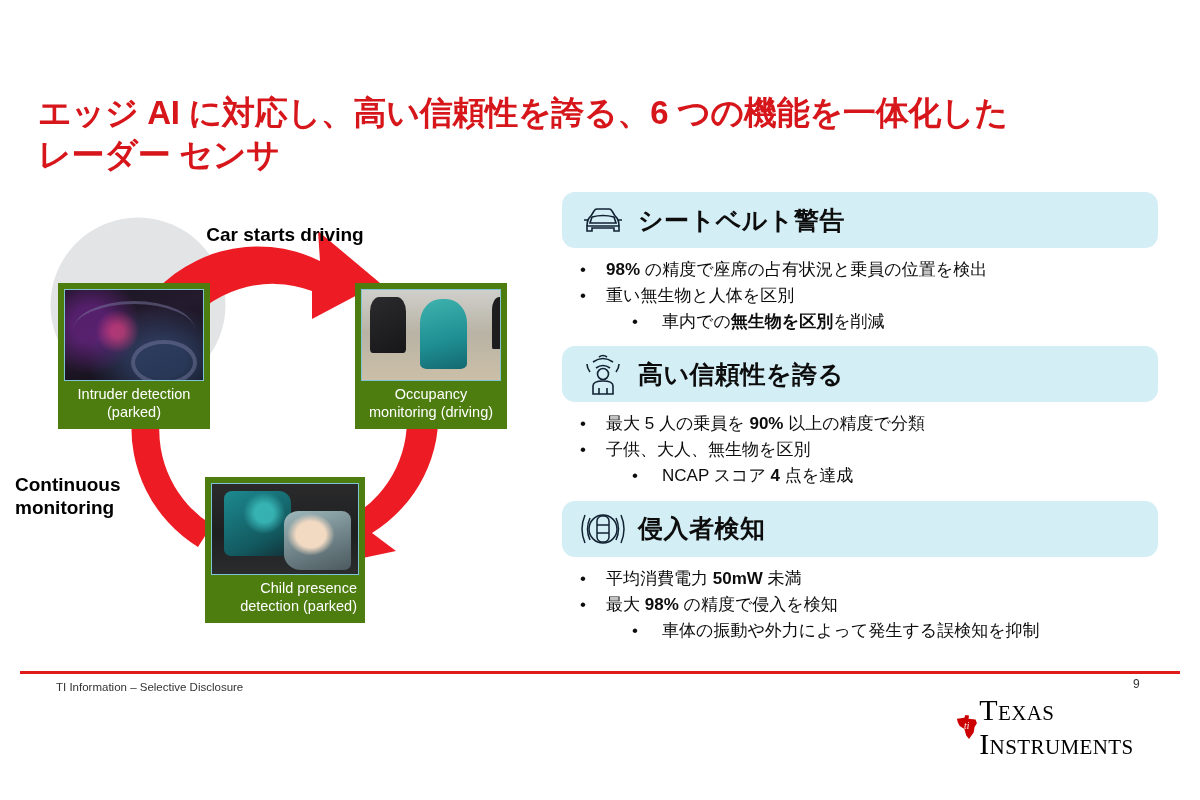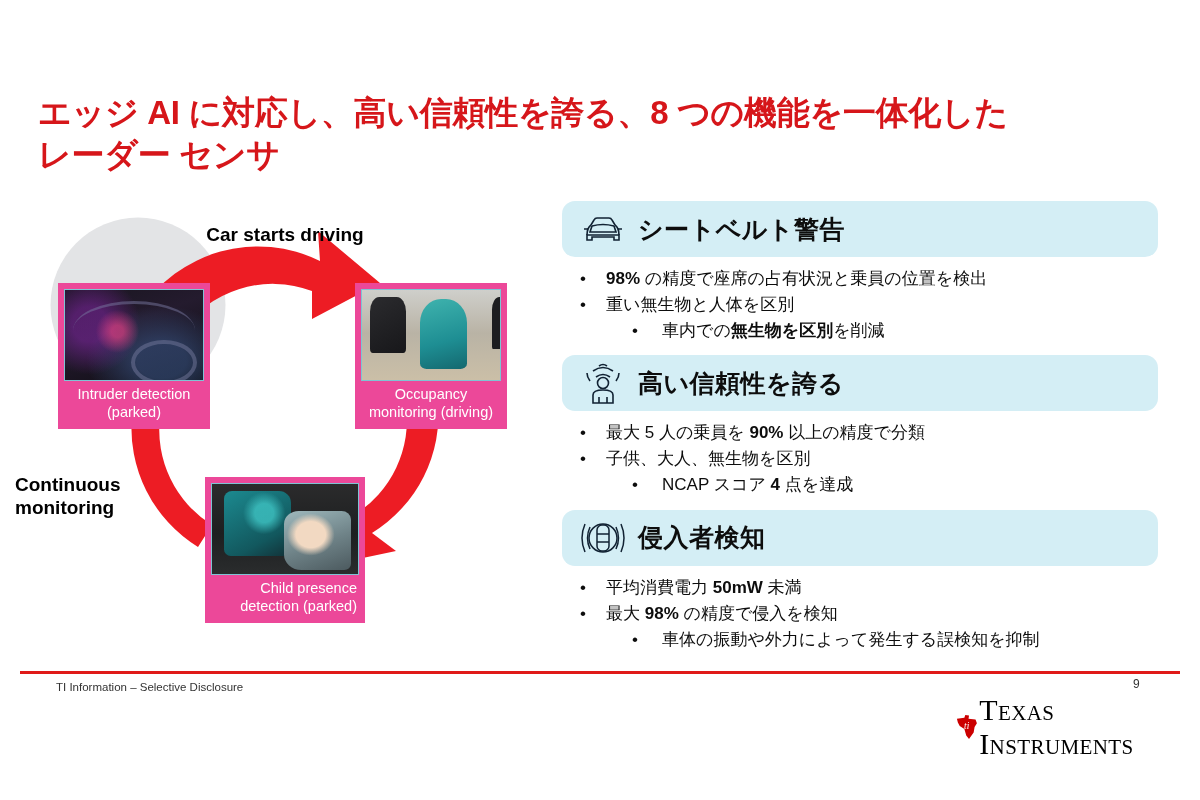--- a/index.html
+++ b/index.html
@@ -21,21 +21,21 @@
   .cycle{position:absolute;left:20px;top:215px;width:530px;height:440px;}
   .cycle-circle{
     position:absolute;left:205px;top:305px;width:175px;height:175px;
     transform:translate(-50%,-50%) translate(0,0);
     background:#e3e4e6;border-radius:50%;
     left:118px;top:90px;
   }
   .arrows{position:absolute;left:0;top:0;width:530px;height:440px;}
 
   .photo-card{
-    position:absolute;background:#ec4899;padding:6px 6px 4px 6px;
+    position:absolute;background:#4d7c0f;padding:6px 6px 4px 6px;
     box-sizing:border-box;text-align:center;
   }
   .photo-card .thumb{
     width:100%;height:92px;display:block;background:#111;
     border:1px solid #7fc3d4;box-sizing:border-box;position:relative;overflow:hidden;
   }
   .photo-card .cap{
     color:#ffffff;font-size:14.5px;line-height:1.22;padding:5px 2px 4px 2px;
     font-family:"Liberation Sans",sans-serif;
   }
@@ -94,21 +94,21 @@
 
   .cyc-label{
     position:absolute;color:#000;font-weight:bold;font-size:19px;line-height:1.22;
     text-align:center;
   }
   #lbl-start{left:165px;top:8px;width:200px;}
   #lbl-stop{left:430px;top:258px;width:120px;text-align:left;}
   #lbl-cont{left:-5px;top:258px;width:140px;text-align:left;}
 
   
-  .features{position:absolute;left:562px;top:201px;width:596px;}
+  .features{position:absolute;left:562px;top:192px;width:596px;}
   .feature{margin-bottom:8px;}
   .f-head{
     background:#d4eef5;border-radius:13px;height:56px;display:flex;align-items:center;
     padding-left:18px;box-sizing:border-box;
   }
   .f-ico{width:46px;height:44px;flex:0 0 46px;display:flex;align-items:center;justify-content:center;}
   .f-title{
     font-size:25px;font-weight:bold;color:#0d0d0d;margin-left:12px;letter-spacing:.5px;
   }
   .f-body{padding:9px 0 4px 18px;}
@@ -127,21 +127,21 @@
     font-family:"Liberation Serif","DejaVu Serif",serif;font-size:30px;color:#000;
     font-variant:small-caps;letter-spacing:.4px;font-weight:normal;
   }
 </style>
 </head>
 <body>
 
 <div class="slide">
 
   <div class="title">
-    <div>エッジ AI に対応し、高い信頼性を誇る、8 つの機能を一体化した</div>
+    <div>エッジ AI に対応し、高い信頼性を誇る、6 つの機能を一体化した</div>
     <div>レーダー センサ</div>
   </div>
 
   <div class="cycle">
 
     <div class="cycle-circle"></div>
 
     <svg class="arrows" viewBox="0 0 530 440">
       <g fill="#ed1c24">
 

